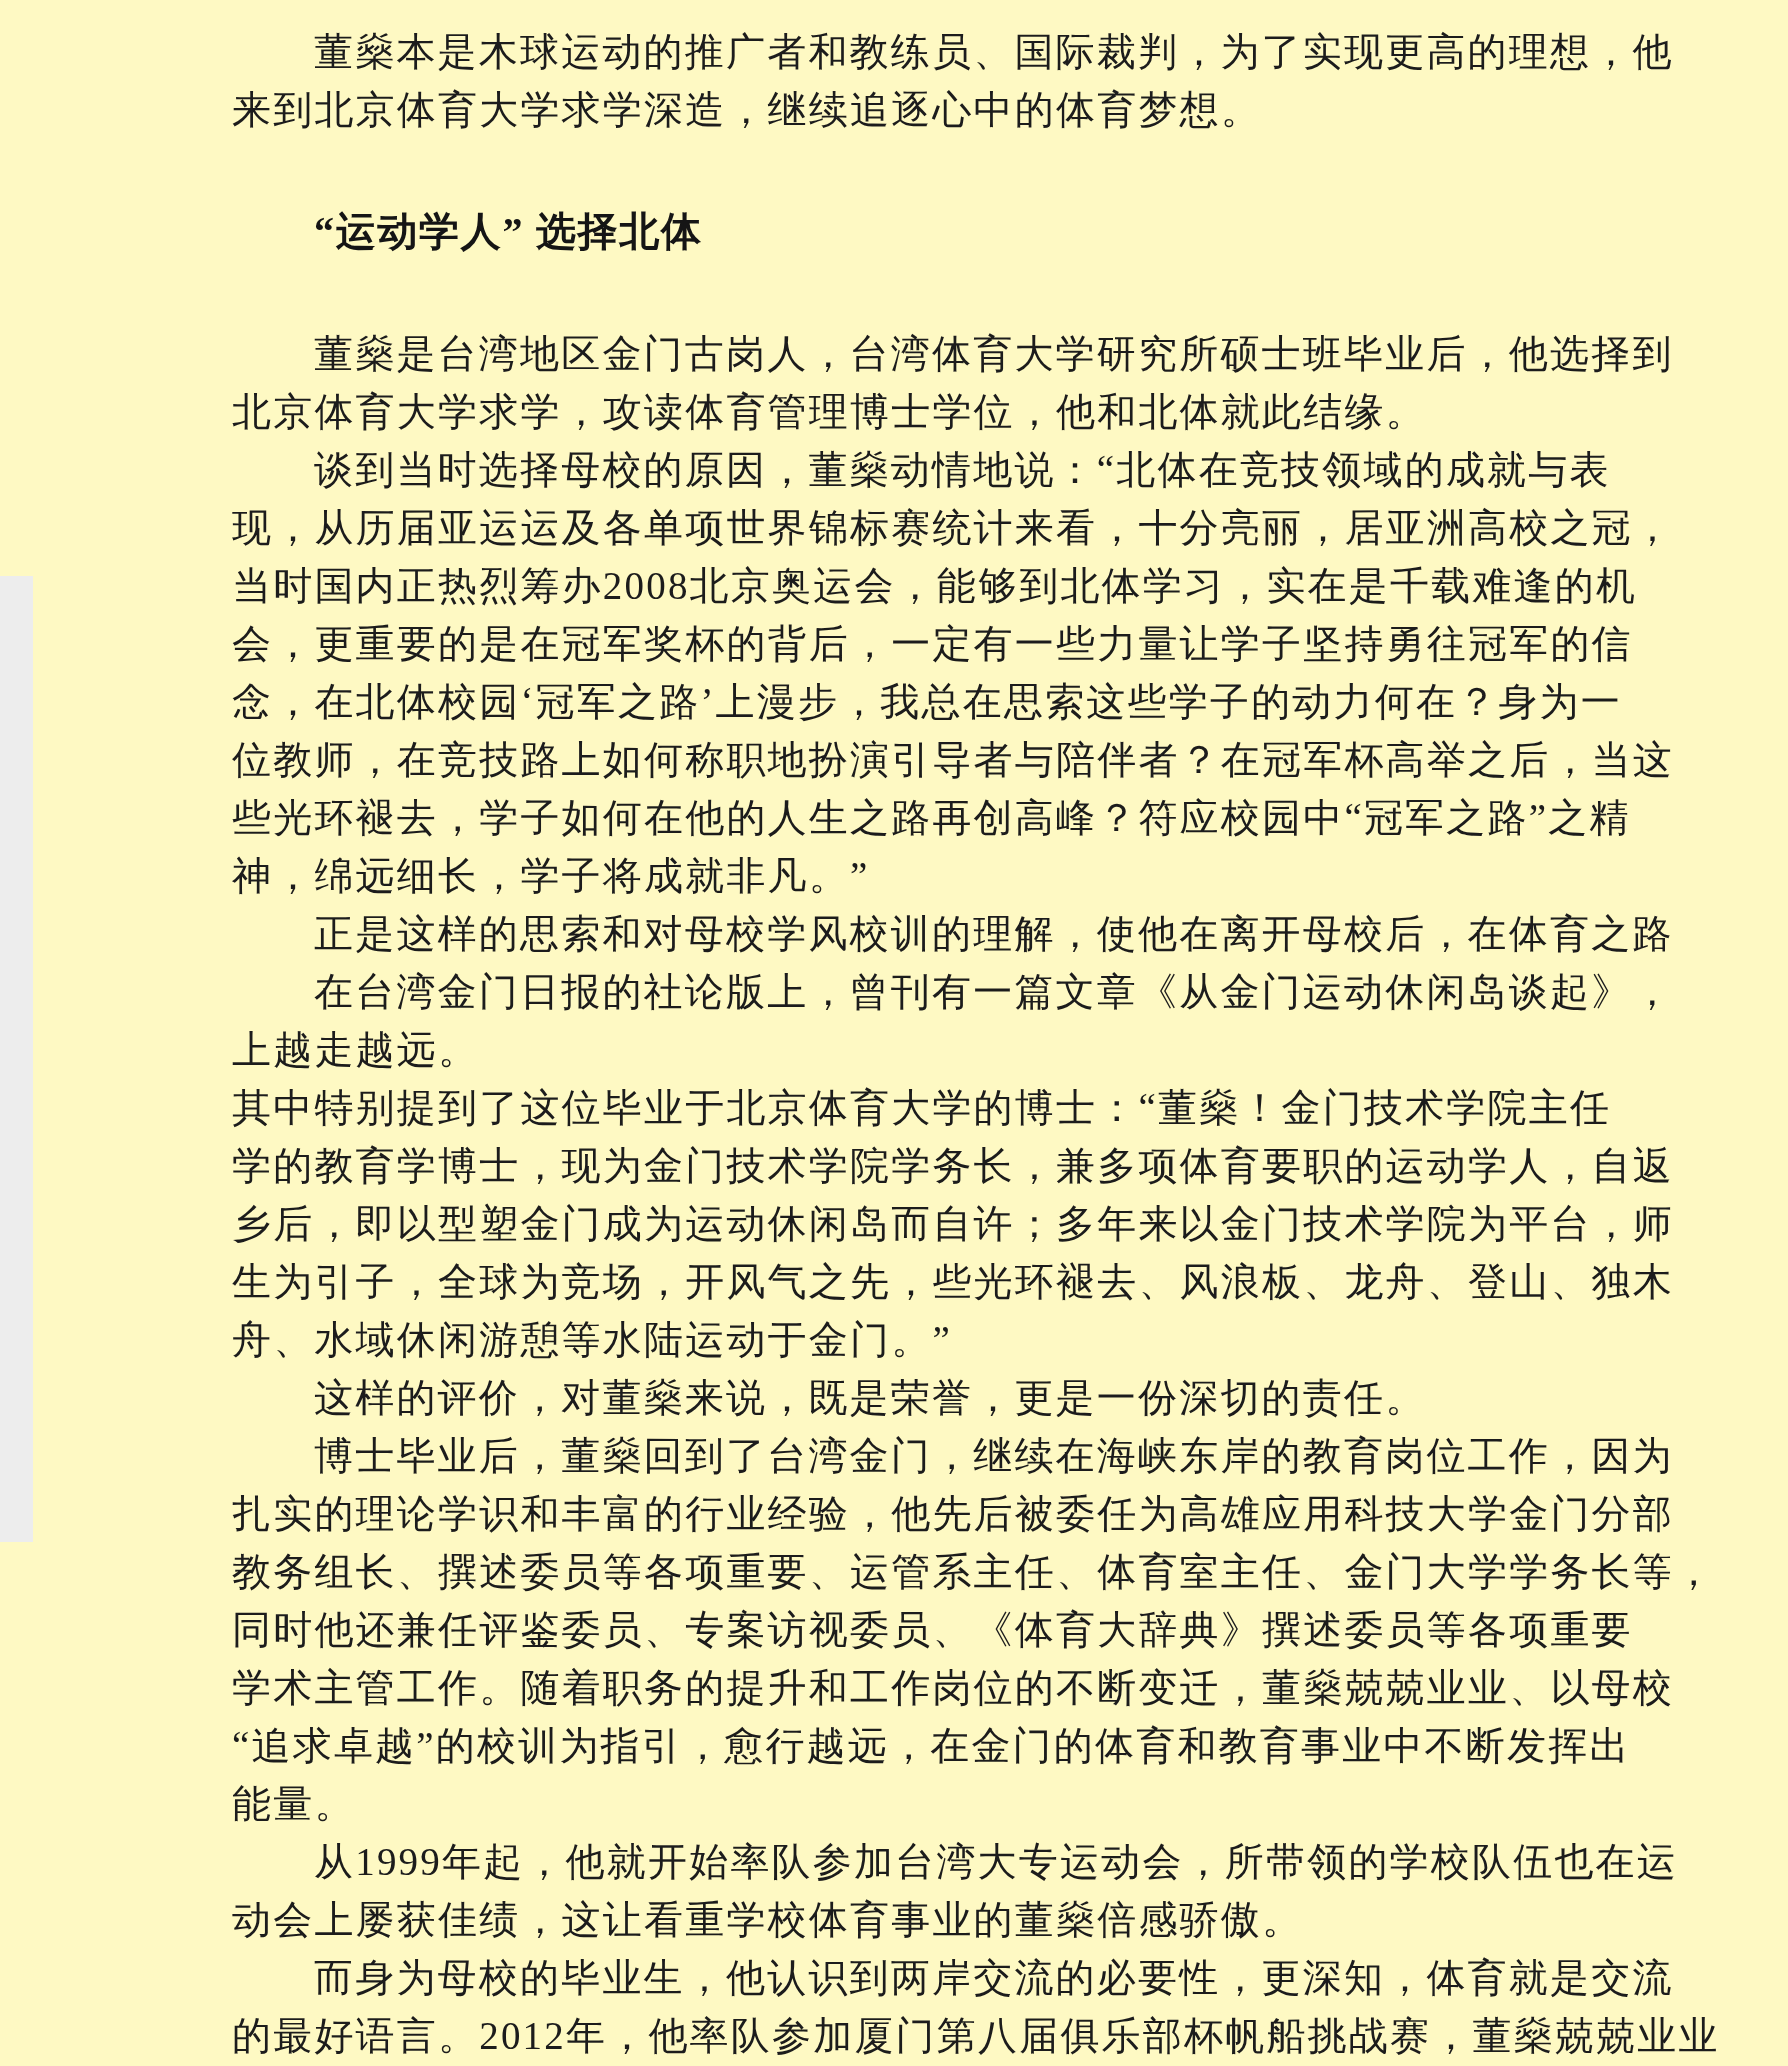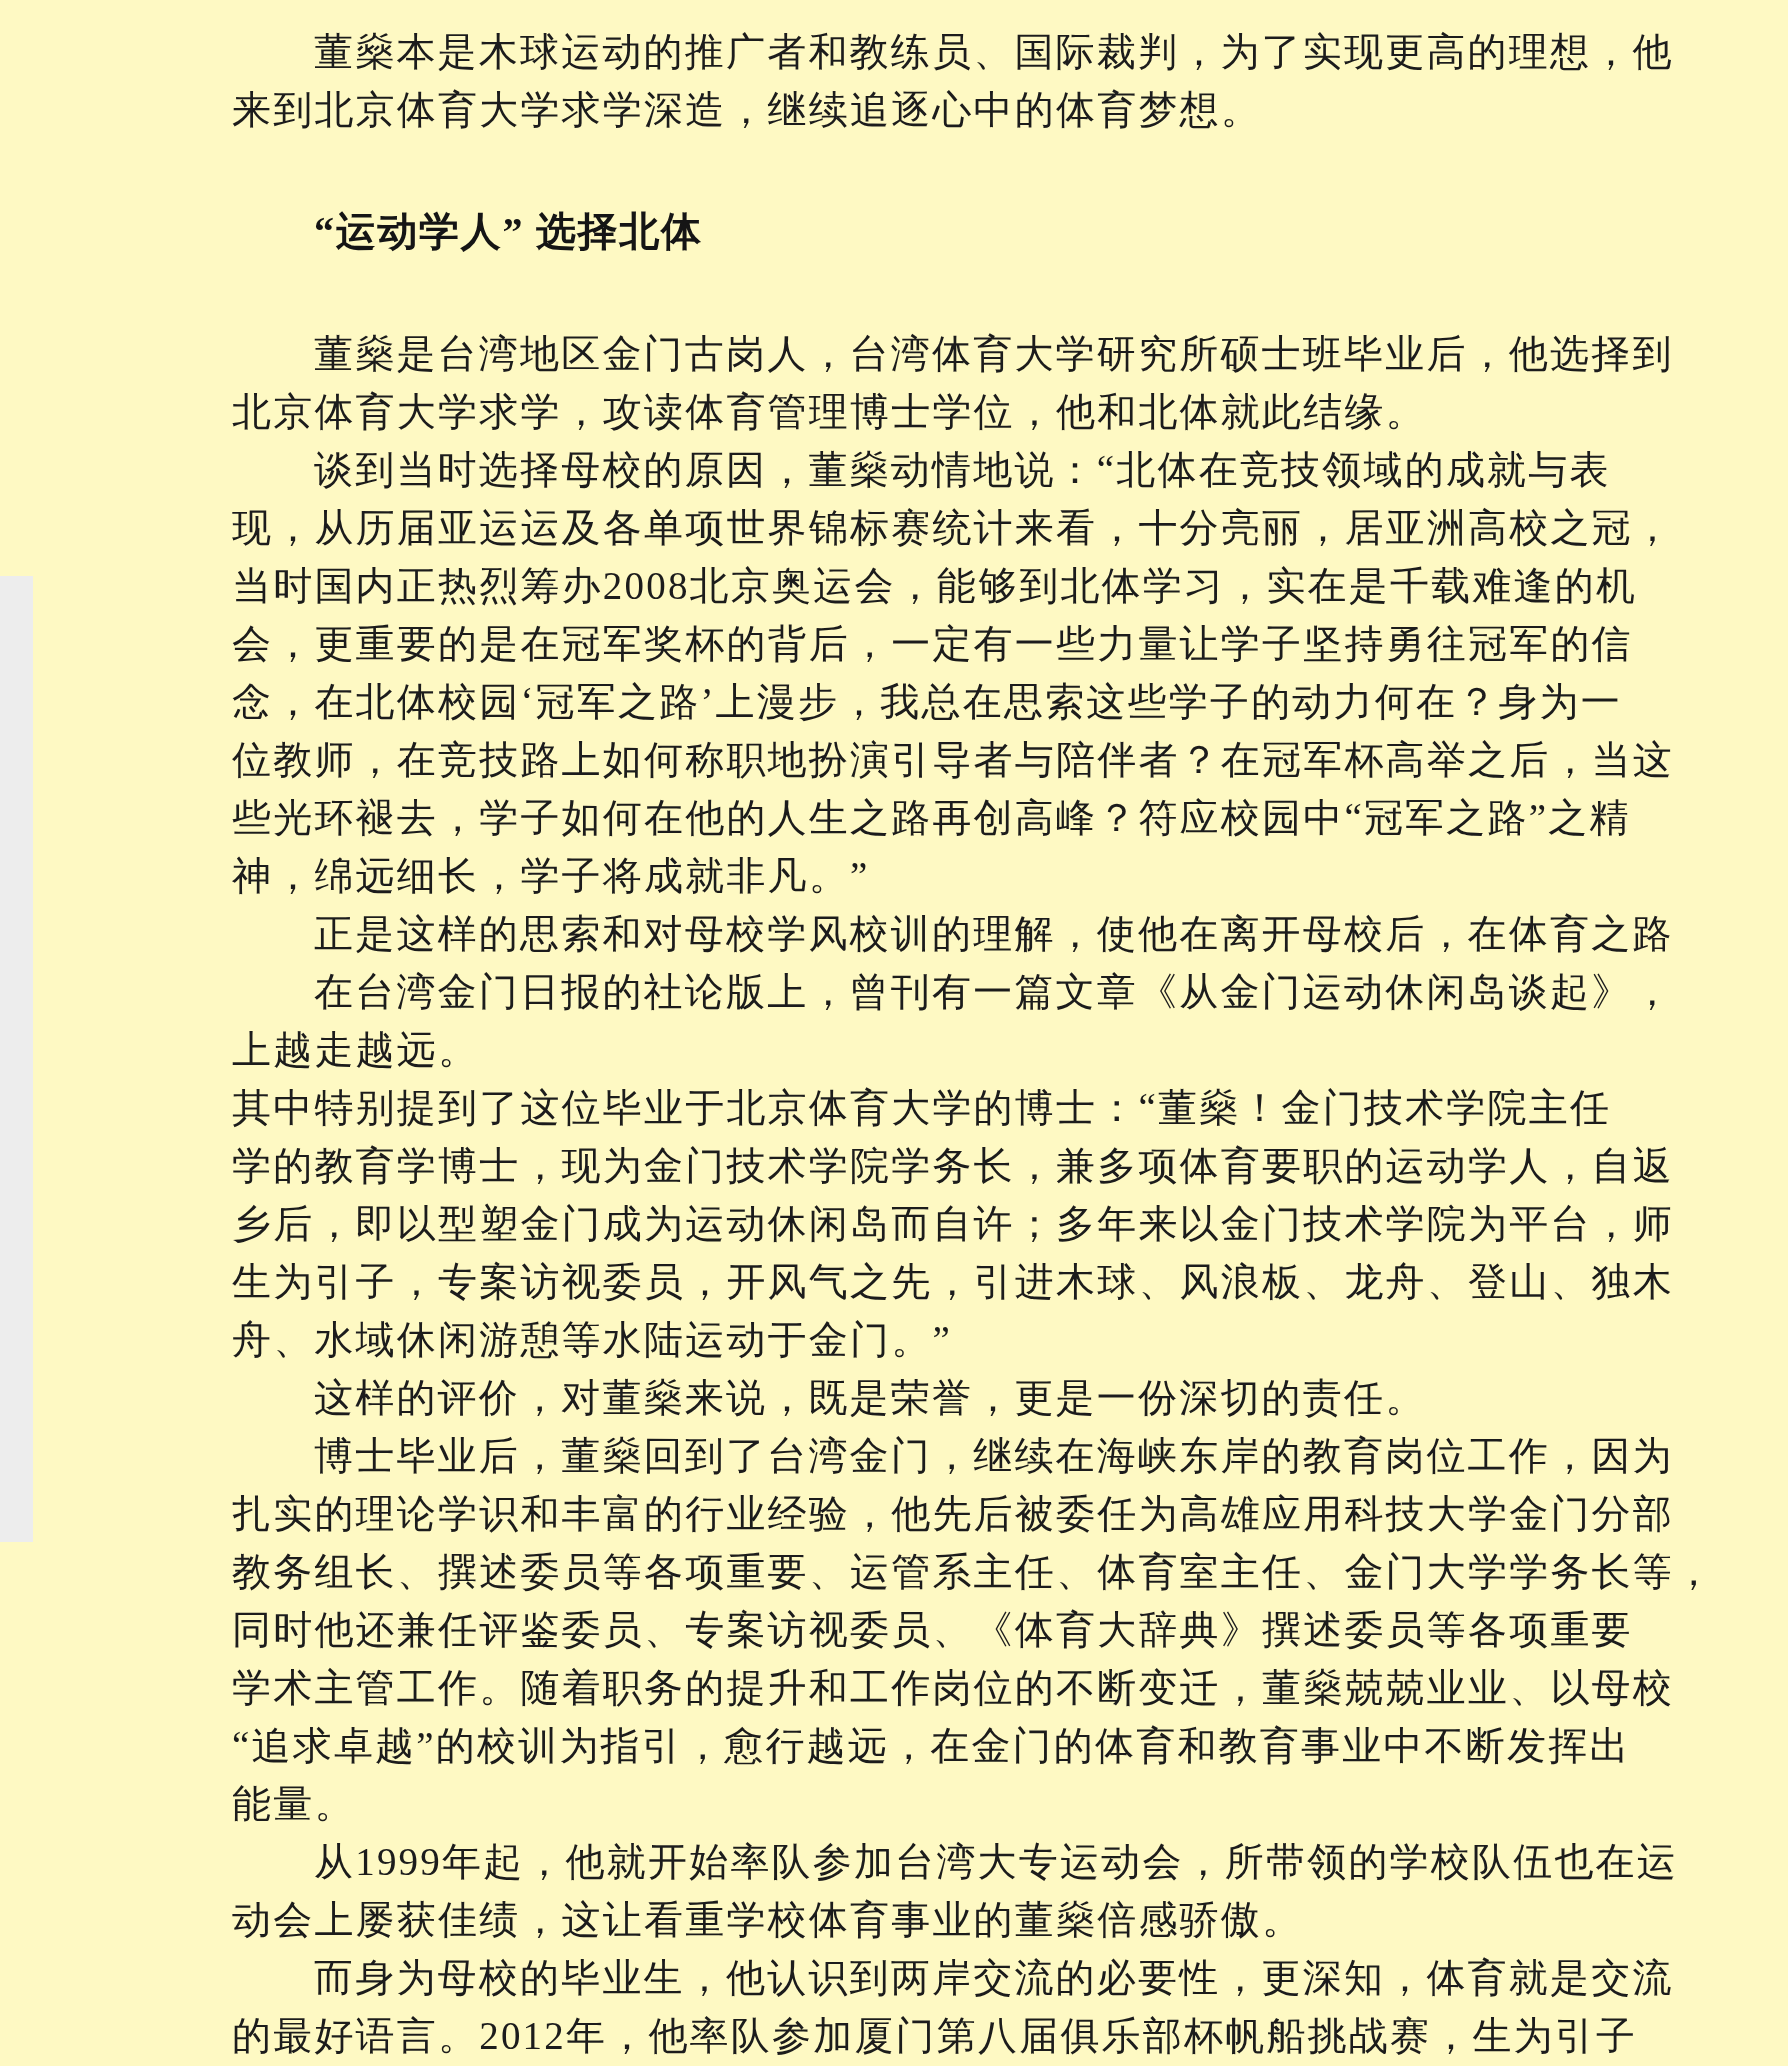--- a/index.html
+++ b/index.html
@@ -70,29 +70,29 @@
       <div class="line">念，在北体校园‘冠军之路’上漫步，我总在思索这些学子的动力何在？身为一</div>
       <div class="line">位教师，在竞技路上如何称职地扮演引导者与陪伴者？在冠军杯高举之后，当这</div>
       <div class="line">些光环褪去，学子如何在他的人生之路再创高峰？符应校园中“冠军之路”之精</div>
       <div class="line">神，绵远细长，学子将成就非凡。”</div>
       <div class="line indent">正是这样的思索和对母校学风校训的理解，使他在离开母校后，在体育之路</div>
       <div class="line indent">在台湾金门日报的社论版上，曾刊有一篇文章《从金门运动休闲岛谈起》，</div>
       <div class="line">上越走越远。</div>
       <div class="line">其中特别提到了这位毕业于北京体育大学的博士：“董燊！金门技术学院主任</div>
       <div class="line">学的教育学博士，现为金门技术学院学务长，兼多项体育要职的运动学人，自返</div>
       <div class="line">乡后，即以型塑金门成为运动休闲岛而自许；多年来以金门技术学院为平台，师</div>
-      <div class="line">生为引子，专案访视委员，开风气之先，引进木球、风浪板、龙舟、登山、独木</div>
+      <div class="line">生为引子，全球为竞场，开风气之先，些光环褪去、风浪板、龙舟、登山、独木</div>
       <div class="line">舟、水域休闲游憩等水陆运动于金门。”</div>
       <div class="line indent">这样的评价，对董燊来说，既是荣誉，更是一份深切的责任。</div>
       <div class="line indent">博士毕业后，董燊回到了台湾金门，继续在海峡东岸的教育岗位工作，因为</div>
       <div class="line">扎实的理论学识和丰富的行业经验，他先后被委任为高雄应用科技大学金门分部</div>
       <div class="line">教务组长、撰述委员等各项重要、运管系主任、体育室主任、金门大学学务长等，</div>
       <div class="line">同时他还兼任评鉴委员、专案访视委员、《体育大辞典》撰述委员等各项重要</div>
       <div class="line">学术主管工作。随着职务的提升和工作岗位的不断变迁，董燊兢兢业业、以母校</div>
       <div class="line">“追求卓越”的校训为指引，愈行越远，在金门的体育和教育事业中不断发挥出</div>
       <div class="line">能量。</div>
       <div class="line indent">从1999年起，他就开始率队参加台湾大专运动会，所带领的学校队伍也在运</div>
       <div class="line">动会上屡获佳绩，这让看重学校体育事业的董燊倍感骄傲。</div>
       <div class="line indent">而身为母校的毕业生，他认识到两岸交流的必要性，更深知，体育就是交流</div>
-      <div class="line">的最好语言。2012年，他率队参加厦门第八届俱乐部杯帆船挑战赛，生为引子</div>
+      <div class="line">的最好语言。2012年，他率队参加厦门第八届俱乐部杯帆船挑战赛，董燊兢兢业业</div>
     </div>
 </div>
 
 
 </body></html>

